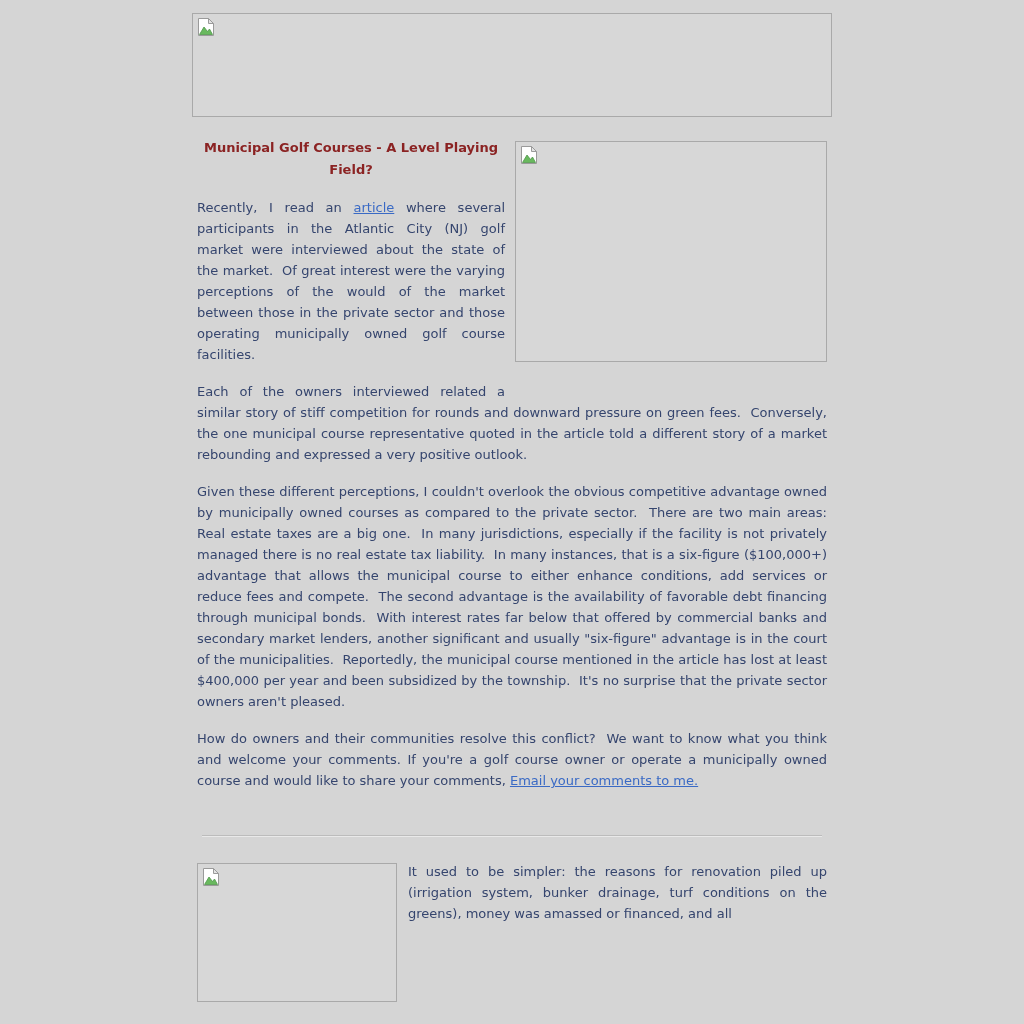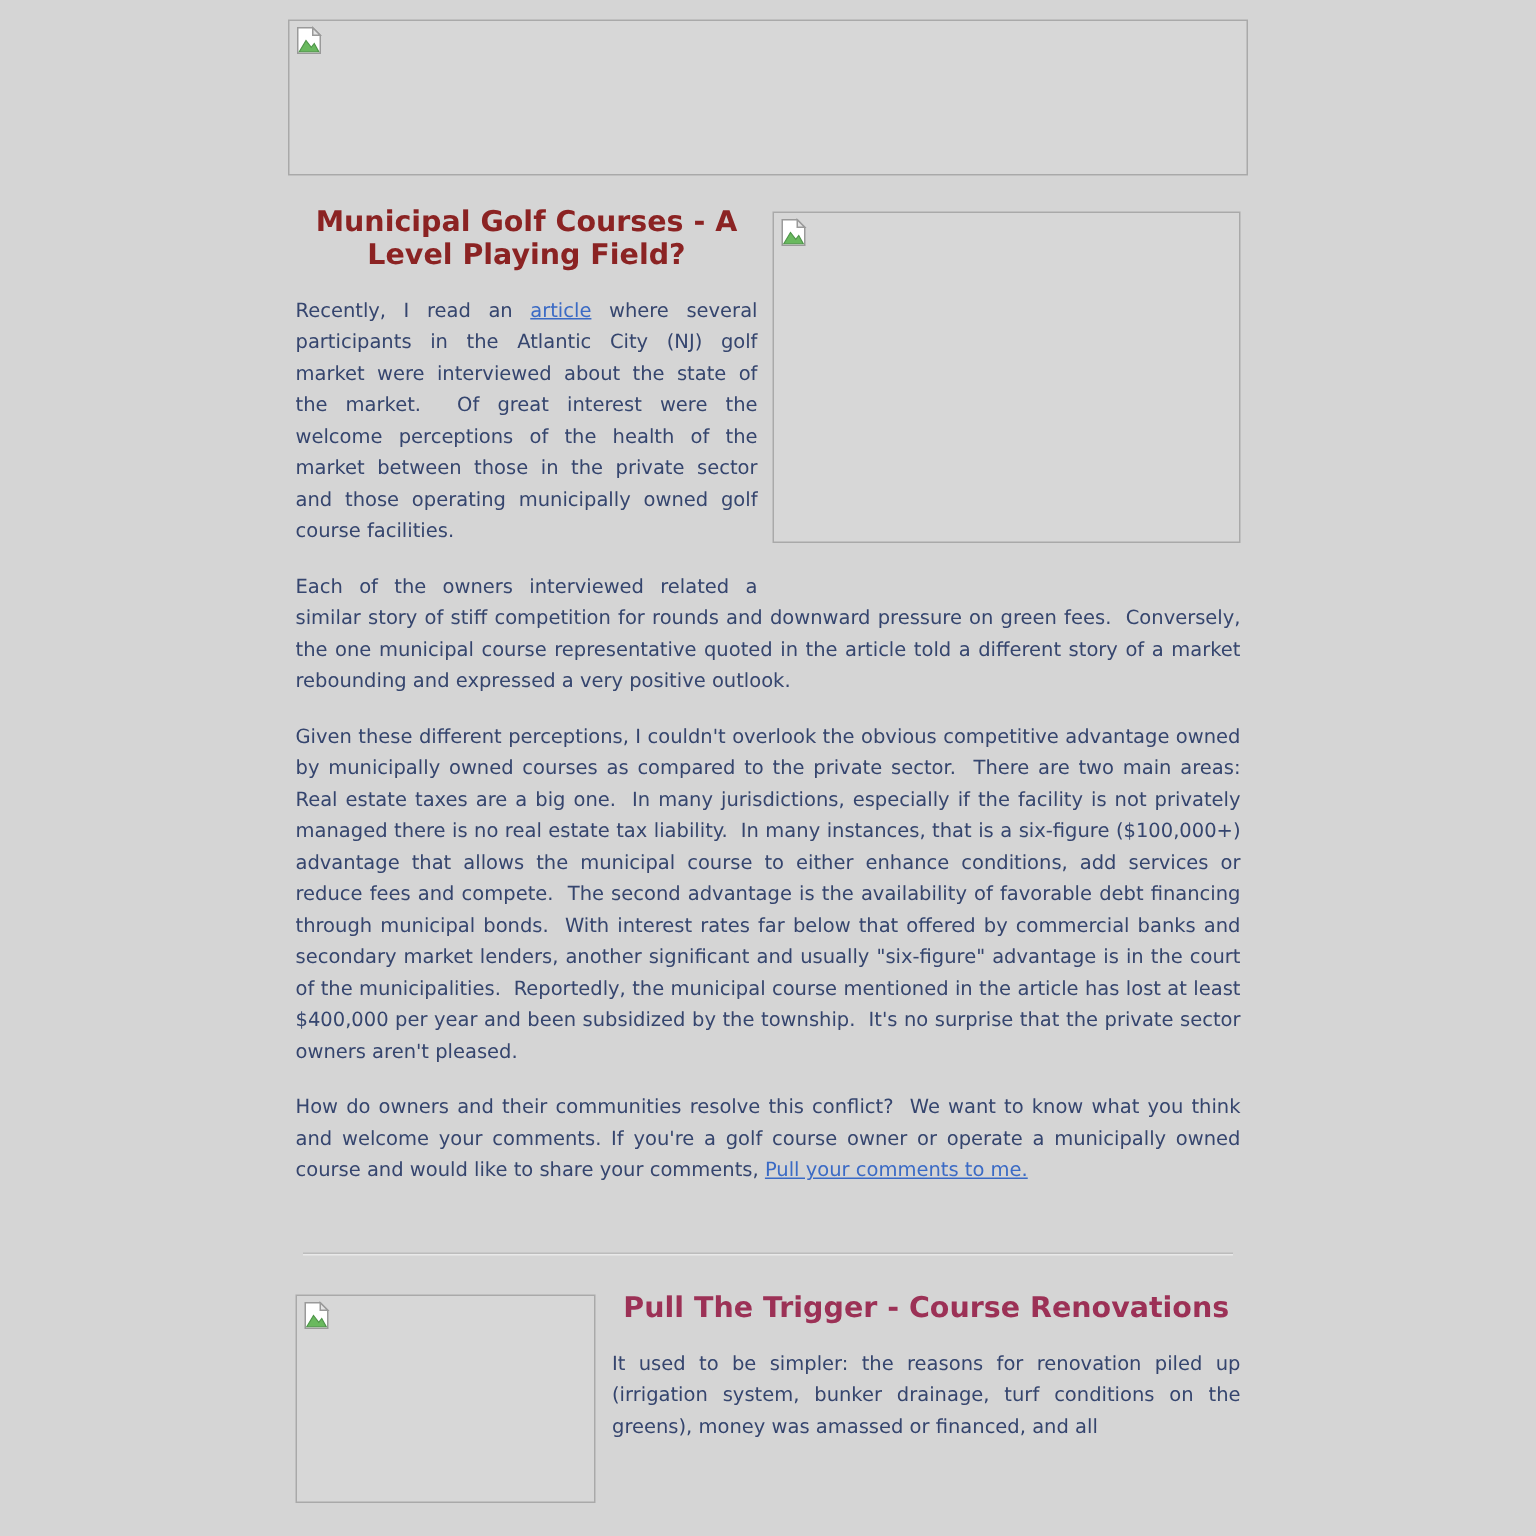--- a/index.html
+++ b/index.html
@@ -31,21 +31,21 @@
   }
   .content {
     padding: 0 5px;
     margin-top: 20px;
     color: #35456e;
     font-size: 13px;
     line-height: 21px;
     text-align: justify;
   }
   .section-title {
-    font-size: 19px;
+    font-size: 13px;
     line-height: 22px;
     font-weight: bold;
     text-align: center;
     margin: 0 0 12px 0;
   }
   .title-1 { color: #8b2323; }
   .title-2 { color: #9c3156; }
   .content p {
     margin: 16px 0;
     white-space: pre-wrap;
@@ -103,43 +103,42 @@
       <div class="img-placeholder photo-right">
         <svg class="broken-icon" viewBox="0 0 20 20">
           <path d="M2.5 1.5 h10 l5 5 v12 h-15 z" fill="#ffffff" stroke="#9a9a9a" stroke-width="1"></path>
           <path d="M12.5 1.5 l5 5 h-5 z" fill="#e4e4e4" stroke="#9a9a9a" stroke-width="1"></path>
           <path d="M3.5 17.5 l4.5-7.5 3.5 4.5 2-2.5 3 5.5 z" fill="#69b95e" stroke="#4f954a" stroke-width="0.8"></path>
         </svg>
       </div>
 
       <div class="section-title title-1">Municipal Golf Courses - A Level Playing Field?</div>
 
-      <p><span>Recently, I read an </span><a class="text-link">article</a><span> where several participants in the Atlantic City (NJ) golf market were interviewed about the state of the market.  Of great interest were the welcome perceptions of the health of the market between those in the private sector and those operating municipally owned golf course facilities.</span></p>
+      <p><span>Recently, I read an </span><a class="text-link">article</a><span> where several participants in the Atlantic City (NJ) golf market were interviewed about the state of the market.  Of great interest were the varying perceptions of the would of the market between those in the private sector and those operating municipally owned golf course facilities.</span></p>
 
       <p>Each of the owners interviewed related a similar story of stiff competition for rounds and downward pressure on green fees.  Conversely, the one municipal course representative quoted in the article told a different story of a market rebounding and expressed a very positive outlook.</p>
 
       <p>Given these different perceptions, I couldn't overlook the obvious competitive advantage owned by municipally owned courses as compared to the private sector.  There are two main areas:  Real estate taxes are a big one.  In many jurisdictions, especially if the facility is not privately managed there is no real estate tax liability.  In many instances, that is a six-figure ($100,000+) advantage that allows the municipal course to either enhance conditions, add services or reduce fees and compete.  The second advantage is the availability of favorable debt financing through municipal bonds.  With interest rates far below that offered by commercial banks and secondary market lenders, another significant and usually "six-figure" advantage is in the court of the municipalities.  Reportedly, the municipal course mentioned in the article has lost at least $400,000 per year and been subsidized by the township.  It's no surprise that the private sector owners aren't pleased.</p>
 
-      <p><span>How do owners and their communities resolve this conflict?  We want to know what you think and welcome your comments. If you're a golf course owner or operate a municipally owned course and would like to share your comments, </span><a class="text-link">Pull your comments to me.</a></p>
+      <p><span>How do owners and their communities resolve this conflict?  We want to know what you think and welcome your comments. If you're a golf course owner or operate a municipally owned course and would like to share your comments, </span><a class="text-link">Email your comments to me.</a></p>
 
     </div>
 
     <hr class="divider">
 
     <div class="clearfix">
 
       <div class="img-placeholder photo-left">
         <svg class="broken-icon" viewBox="0 0 20 20">
           <path d="M2.5 1.5 h10 l5 5 v12 h-15 z" fill="#ffffff" stroke="#9a9a9a" stroke-width="1"></path>
           <path d="M12.5 1.5 l5 5 h-5 z" fill="#e4e4e4" stroke="#9a9a9a" stroke-width="1"></path>
           <path d="M3.5 17.5 l4.5-7.5 3.5 4.5 2-2.5 3 5.5 z" fill="#69b95e" stroke="#4f954a" stroke-width="0.8"></path>
         </svg>
       </div>
 
-      <div class="section-title title-2">Pull The Trigger - Course Renovations</div>
 
 
       <p>It used to be simpler: the reasons for renovation piled up (irrigation system, bunker drainage, turf conditions on the greens), money was amassed or financed, and all</p>
 
     </div>
 
   </div>
 </div>
 
 </body></html>

